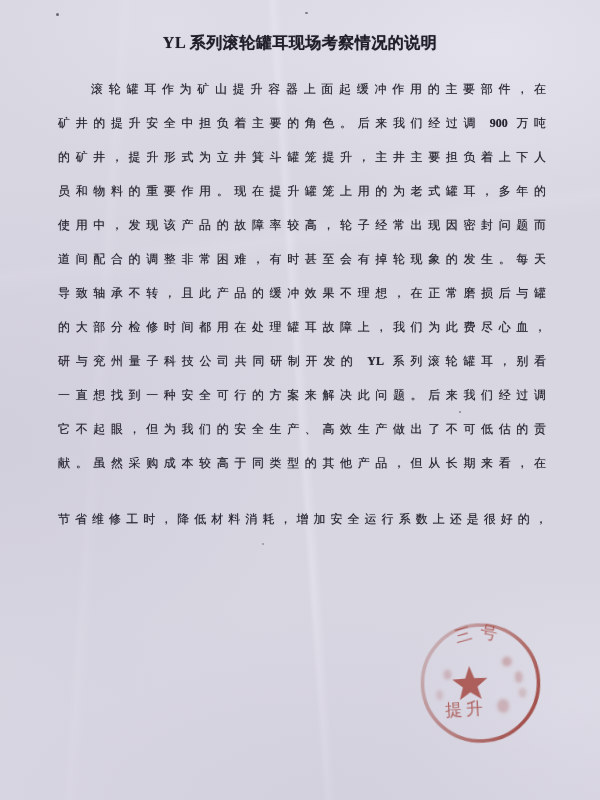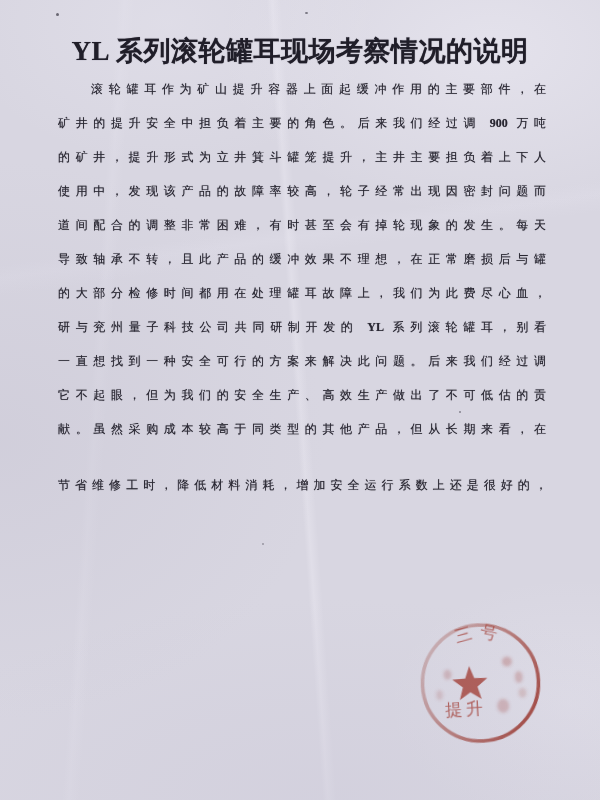--- a/index.html
+++ b/index.html
@@ -17,21 +17,21 @@
       radial-gradient(ellipse 500px 430px at 0% 55%, rgba(197,194,209,0.38), rgba(197,194,209,0) 65%),
       radial-gradient(ellipse 620px 280px at 55% 100%, rgba(206,203,218,0.5), rgba(206,203,218,0) 72%),
       radial-gradient(ellipse 260px 180px at 95% 88%, rgba(232,230,240,0.4), rgba(232,230,240,0) 70%),
       linear-gradient(86deg, rgba(0,0,0,0) 49.2%, rgba(243,241,249,0.3) 50%, rgba(0,0,0,0) 51.3%),
       linear-gradient(172deg, rgba(0,0,0,0) 30%, rgba(226,224,235,0.28) 31.5%, rgba(0,0,0,0) 33.5%),
       linear-gradient(94deg, rgba(0,0,0,0) 18%, rgba(229,227,237,0.25) 19%, rgba(0,0,0,0) 20.6%);
   }
   .doc-title {
     position: absolute; top: 33px; left: 0; width: 100%;
     text-align: center;
-    font-size: 27px; font-weight: bold; letter-spacing: 0.5px;
+    font-size: 16px; font-weight: bold; letter-spacing: 0.5px;
     color: #201e29;
     text-shadow: 0 0 0.8px rgba(32,30,41,0.7);
   }
   .doc-body {
     position: absolute; top: 72px; left: 58px; width: 488px;
     font-size: 12px; color: #292732;
   }
   .line {
     height: 34px; line-height: 34px;
     text-align: justify; text-align-last: justify;
@@ -57,20 +57,21 @@
 <body>
 
 <div class="paper">
 
   <div class="doc-title">YL 系列滚轮罐耳现场考察情况的说明</div>
 
   <div class="doc-body">
       <div class="line indent"><span>滚轮罐耳作为矿山提升容器上面起缓冲作用的主要部件，在</span></div>
       <div class="line"><span>矿井的提升安全中担负着主要的角色。后来我们经过调 </span><span class="b">900</span><span> 万吨</span></div>
       <div class="line"><span>的矿井，提升形式为立井箕斗罐笼提升，主井主要担负着上下人</span></div>
+      <div class="line"><span>员和物料的重要作用。现在提升罐笼上用的为老式罐耳，多年的</span></div>
       <div class="line"><span>使用中，发现该产品的故障率较高，轮子经常出现因密封问题而</span></div>
       <div class="line"><span>道间配合的调整非常困难，有时甚至会有掉轮现象的发生。每天</span></div>
       <div class="line"><span>导致轴承不转，且此产品的缓冲效果不理想，在正常磨损后与罐</span></div>
       <div class="line"><span>的大部分检修时间都用在处理罐耳故障上，我们为此费尽心血，</span></div>
       <div class="line"><span>研与兖州量子科技公司共同研制开发的 </span><span class="b">YL</span><span> 系列滚轮罐耳，别看</span></div>
       <div class="line"><span>一直想找到一种安全可行的方案来解决此问题。后来我们经过调</span></div>
       <div class="line"><span>它不起眼，但为我们的安全生产、高效生产做出了不可低估的贡</span></div>
       <div class="line"><span>献。虽然采购成本较高于同类型的其他产品，但从长期来看，在</span></div>
       <div class="line tight"><span>节省维修工时，降低材料消耗，增加安全运行系数上还是很好的，</span></div>
     </div>

